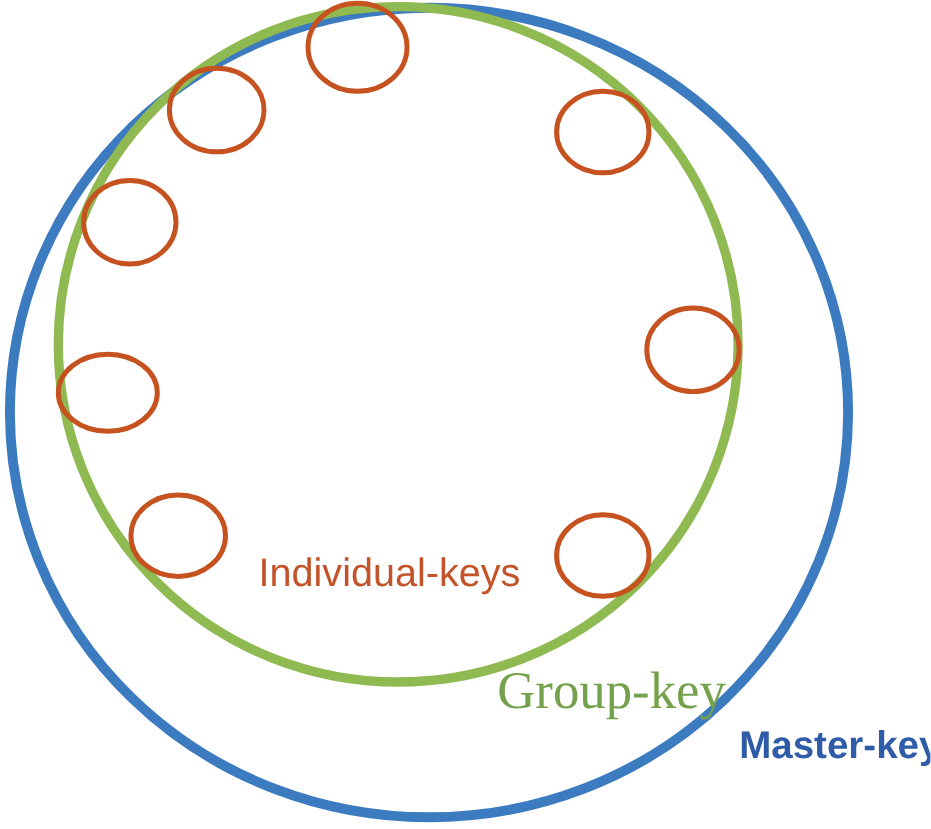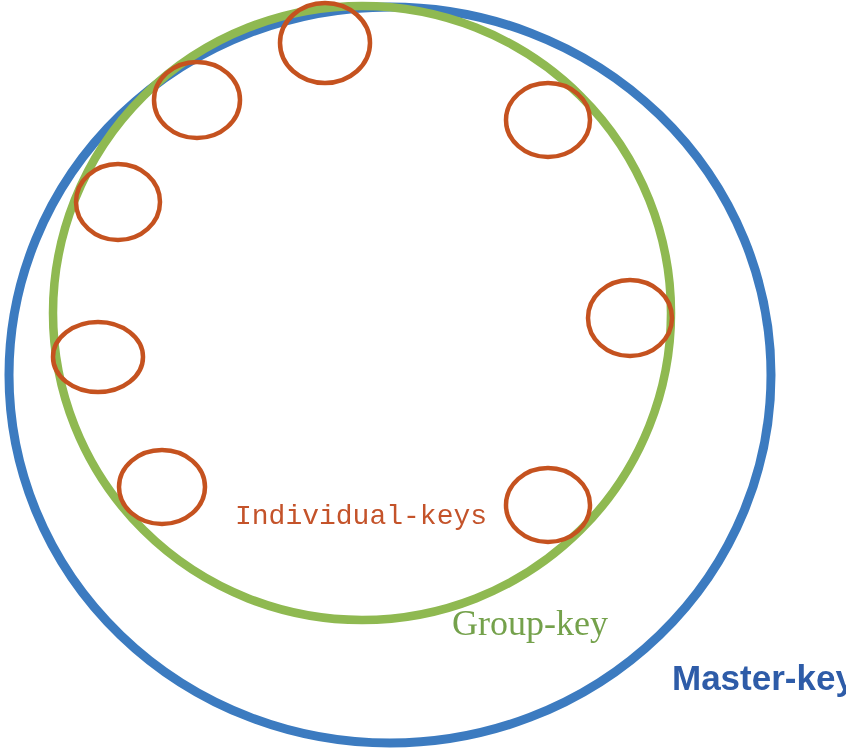--- a/index.html
+++ b/index.html
@@ -25,29 +25,29 @@
   }
   .label {
     position: absolute;
     white-space: nowrap;
     line-height: 1;
     user-select: none;
   }
   .label-individual {
     left: 235px;
     top: 503px;
-    font-family: Liberation Mono, monospace;
-    font-size: 28px;
+    font-family: Liberation Sans, sans-serif;
+    font-size: 36px;
     font-weight: normal;
   }
   .label-group {
     left: 452px;
     top: 605px;
     font-family: "Liberation Serif", serif;
-    font-size: 36px;
+    font-size: 48px;
     font-weight: normal;
   }
   .label-master {
     left: 672px;
     top: 660px;
     font-family: "Liberation Sans", sans-serif;
     font-size: 35px;
     font-weight: 600;
   }
 </style>

